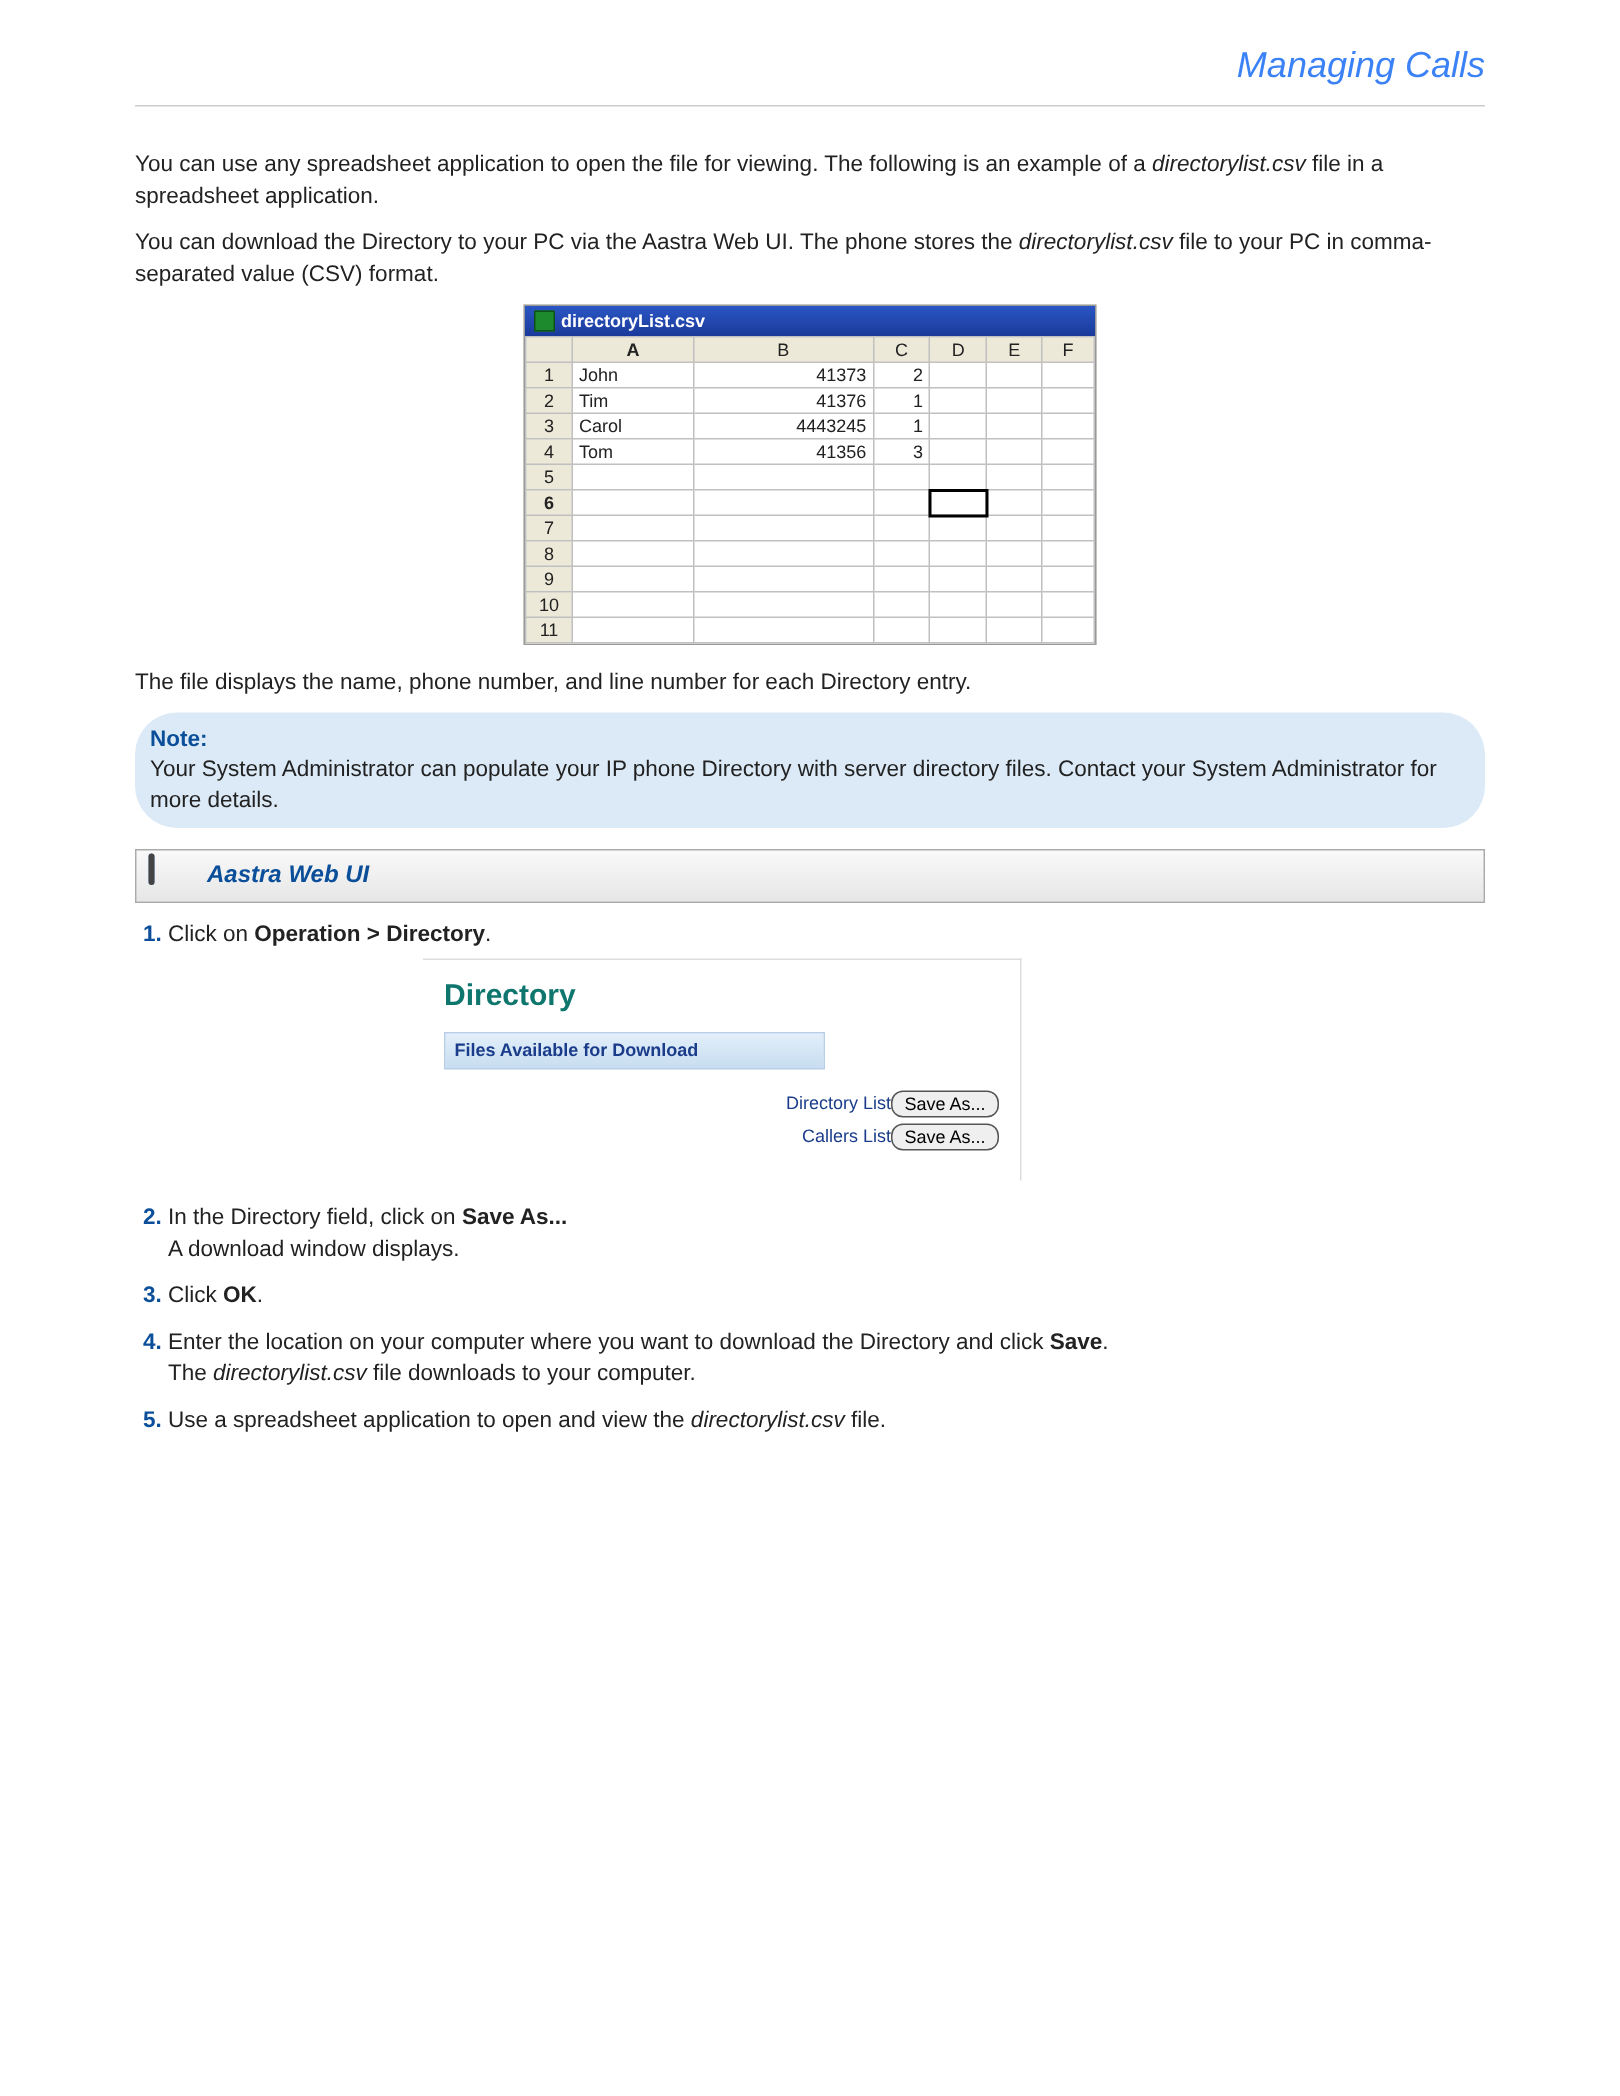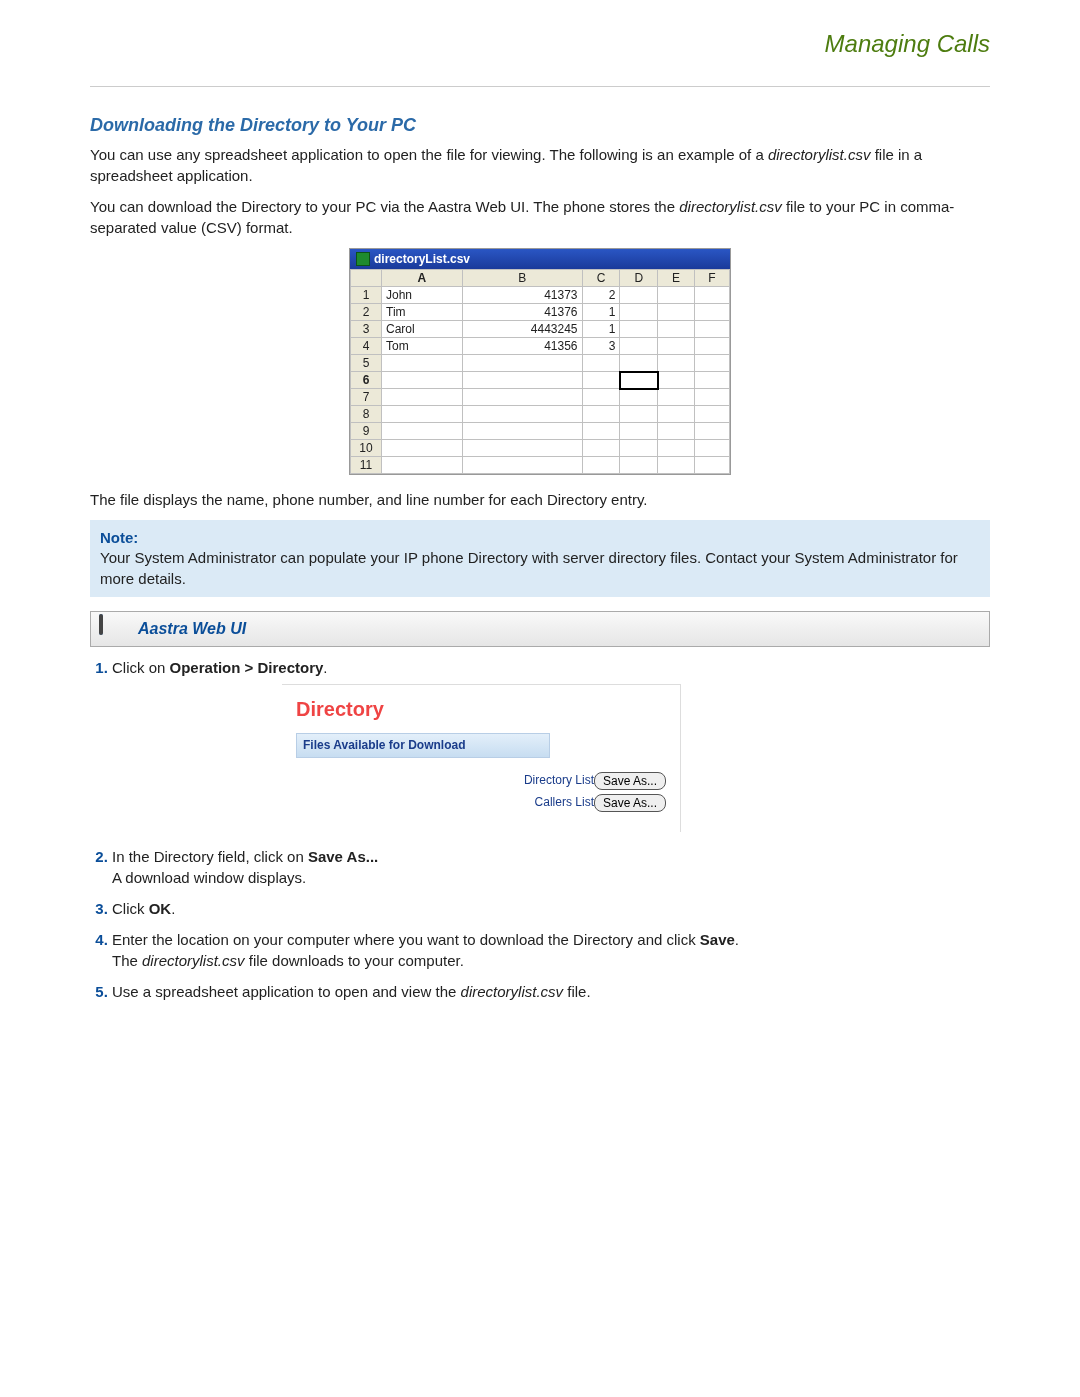--- a/index.html
+++ b/index.html
@@ -11,24 +11,24 @@
   }
   .page {
     padding: 30px 90px 40px 90px;
     position: relative;
     min-height: 1300px;
     box-sizing: border-box;
   }
   .header-title {
     text-align: right;
     font-style: italic;
-    color: #4d7c0f;
+    color: #3b82f6;
     font-size: 24px;
     border-bottom: 1px solid #ccc;
-    padding-bottom: 28px;
+    padding-bottom: 12px;
     margin-bottom: 28px;
   }
   .h2 {
     font-style: italic;
     font-weight: 600;
     color: #2b6aa8;
     font-size: 18px;
     margin: 0 0 8px 0;
   }
   .h3 {
@@ -96,20 +96,21 @@
   table.ss td.selected { outline: 2px solid #000; outline-offset: -1px; }
   table.ss tr.selrow td.rowhdr { font-weight: bold; }
 
   
   .note {
     background: #dbeaf6;
     padding: 8px 10px 8px 10px;
     font-size: 15px;
     line-height: 1.35;
     margin: 8px 0 14px 0;
+    border-radius: 28px;
   }
   .note-label {
     color: #0b4e99;
     font-weight: 700;
   }
 
   
   .webui-bar {
     border: 1px solid #aaa;
     background: linear-gradient(#f9f9f9, #e6e6e6);
@@ -159,21 +160,21 @@
     width: 370px;
     margin: 6px 0 14px 170px;
     border-top: 1px solid #ddd;
     border-right: 1px solid #ddd;
     padding: 10px 14px 16px 14px;
     font-family: Arial, sans-serif;
     font-size: 13px;
     background: #fff;
   }
   .dir-title {
-    color: #ef4444;
+    color: #0f766e;
     font-size: 20px;
     font-weight: 700;
     font-family: Arial, sans-serif;
     margin-bottom: 10px;
   }
   .dir-section {
     background: linear-gradient(#e3effa, #c7ddf1);
     color: #1a3c8a;
     font-weight: 700;
     font-size: 12px;
@@ -218,21 +219,20 @@
     font-size: 14px;
   }
 </style>
 </head>
 <body>
 
 <div class="page">
 
   <div class="header-title">Managing Calls</div>
 
-  <div class="h2">Downloading the Directory to Your PC</div>
 
   <p class="body">
     <span>You can use any spreadsheet application to open the file for viewing. The following is an example of a </span><span class="italic">directorylist.csv</span><span> file in a spreadsheet application.</span>
   </p>
 
   <p class="body">
     <span>You can download the Directory to your PC via the Aastra Web UI. The phone stores the </span><span class="italic">directorylist.csv</span><span> file to your PC in comma-separated value (CSV) format.</span>
   </p>
 
   <div class="ss-wrap">

